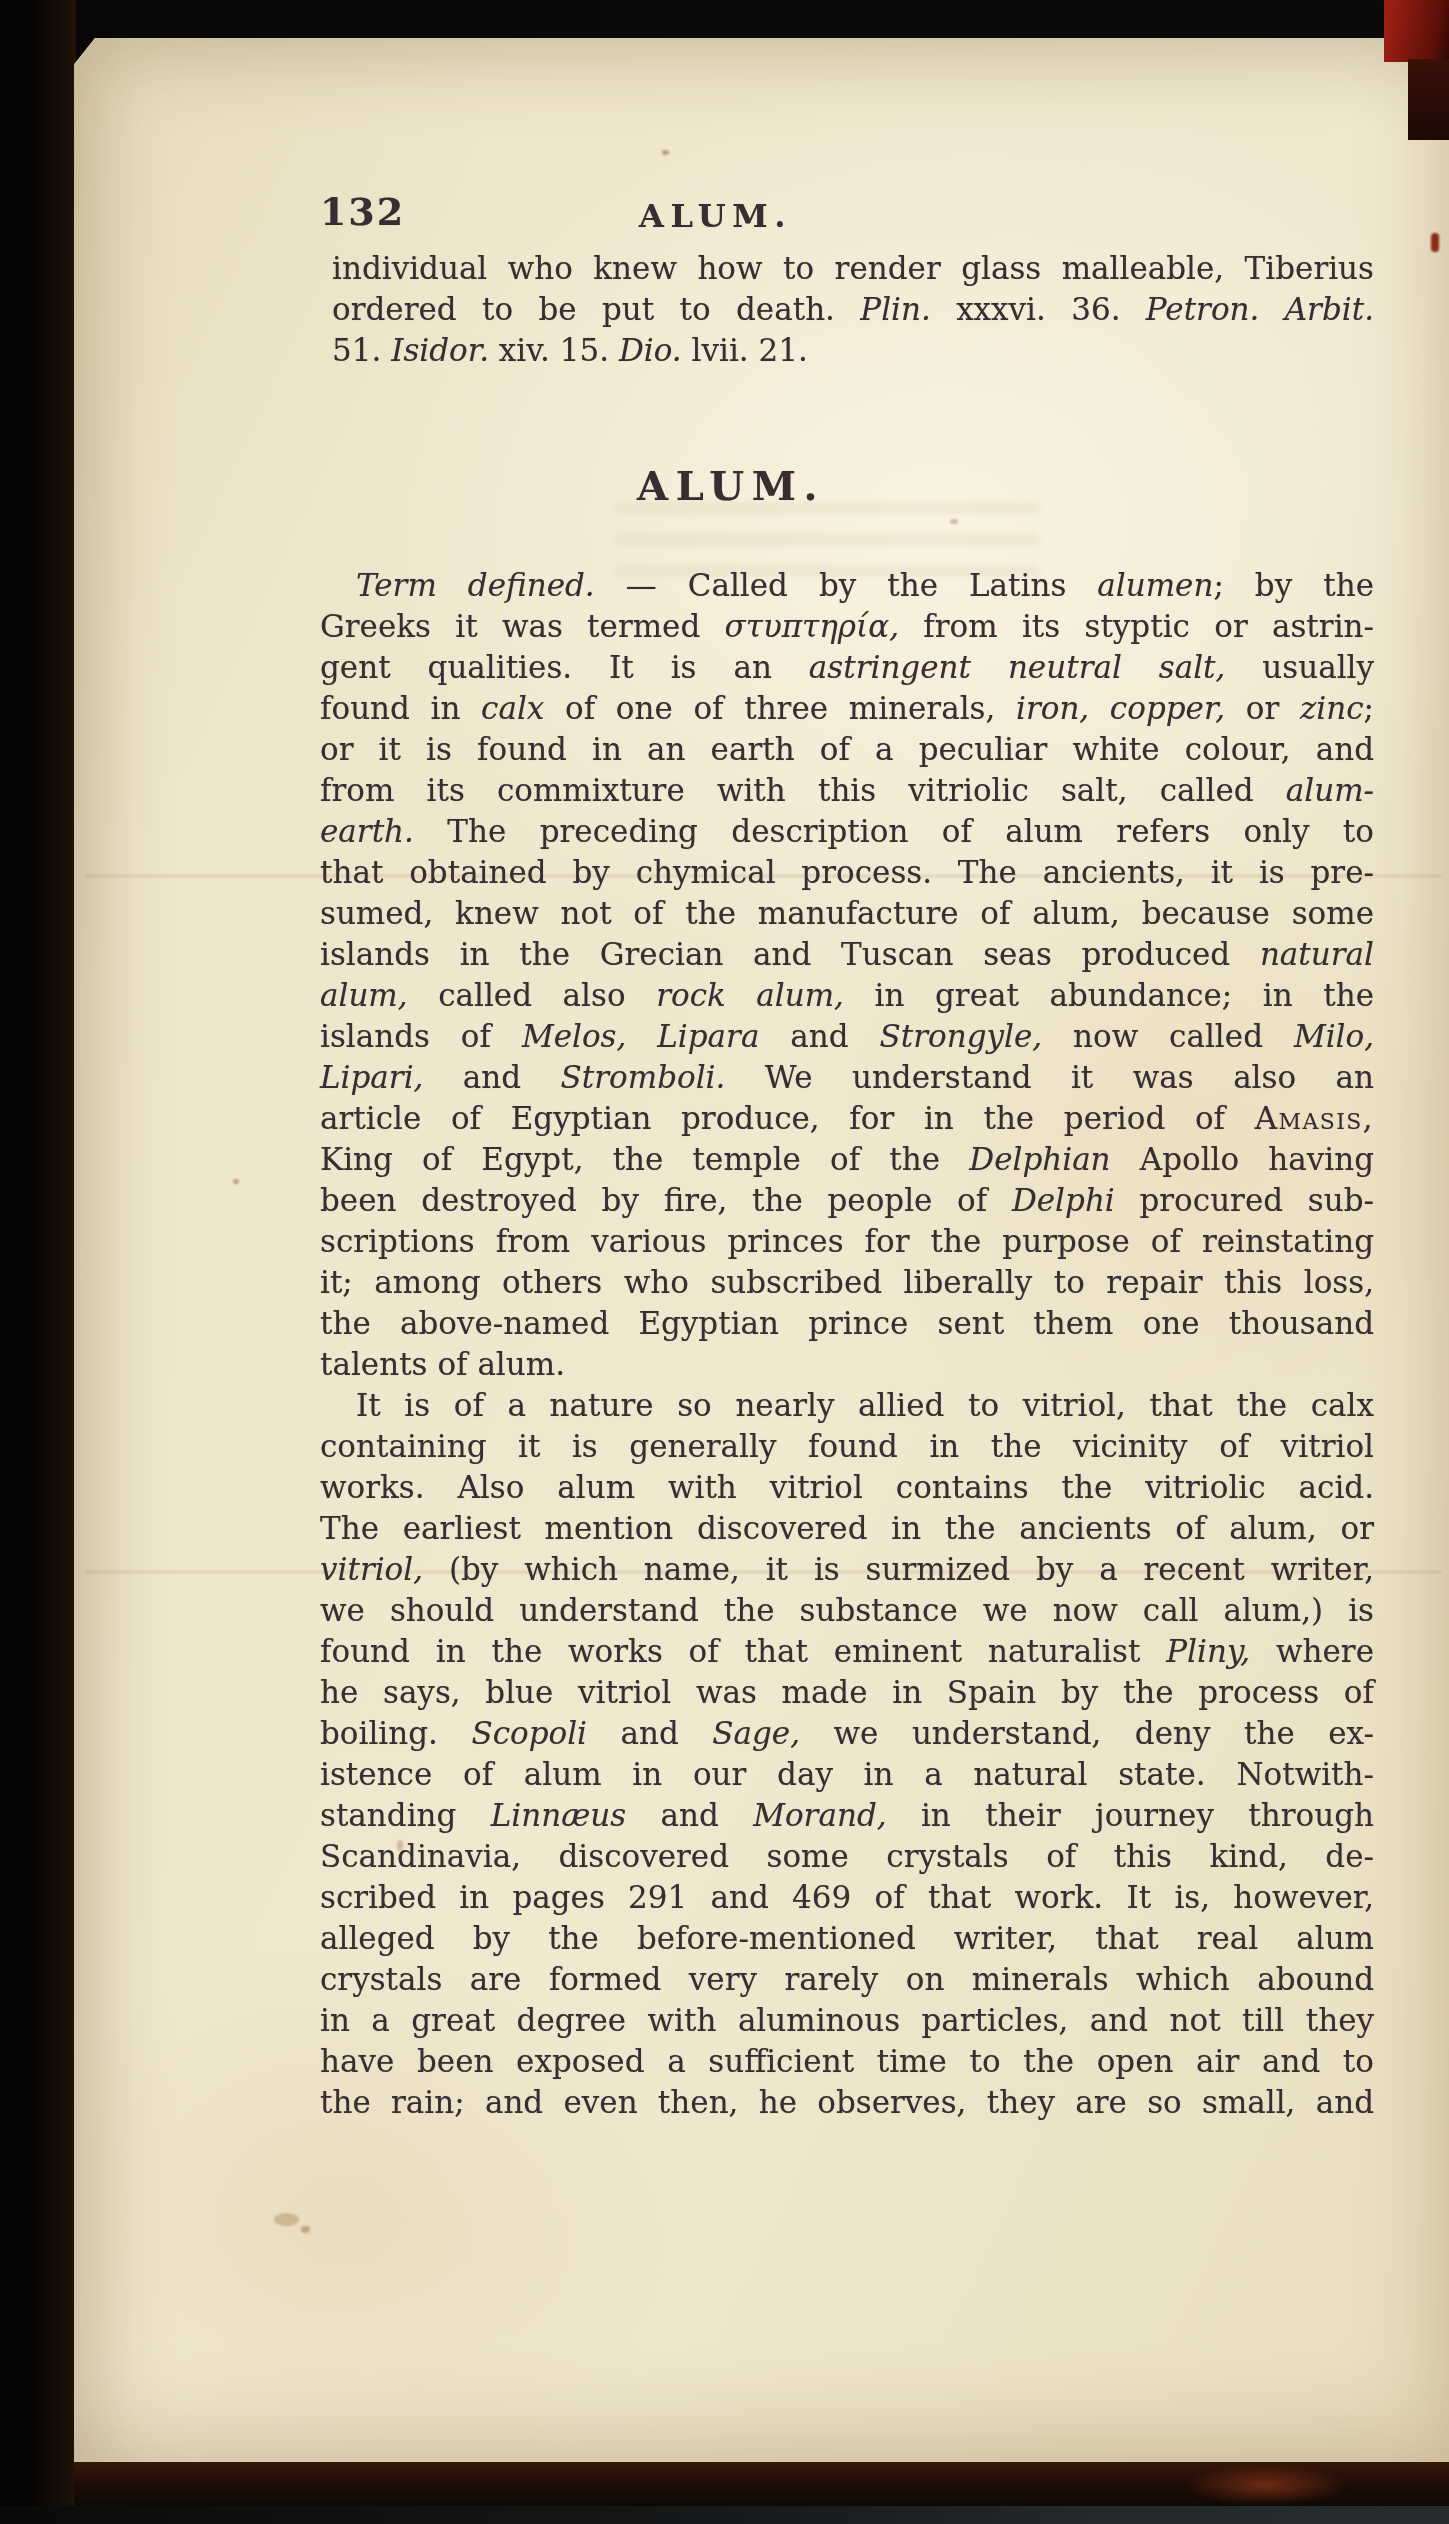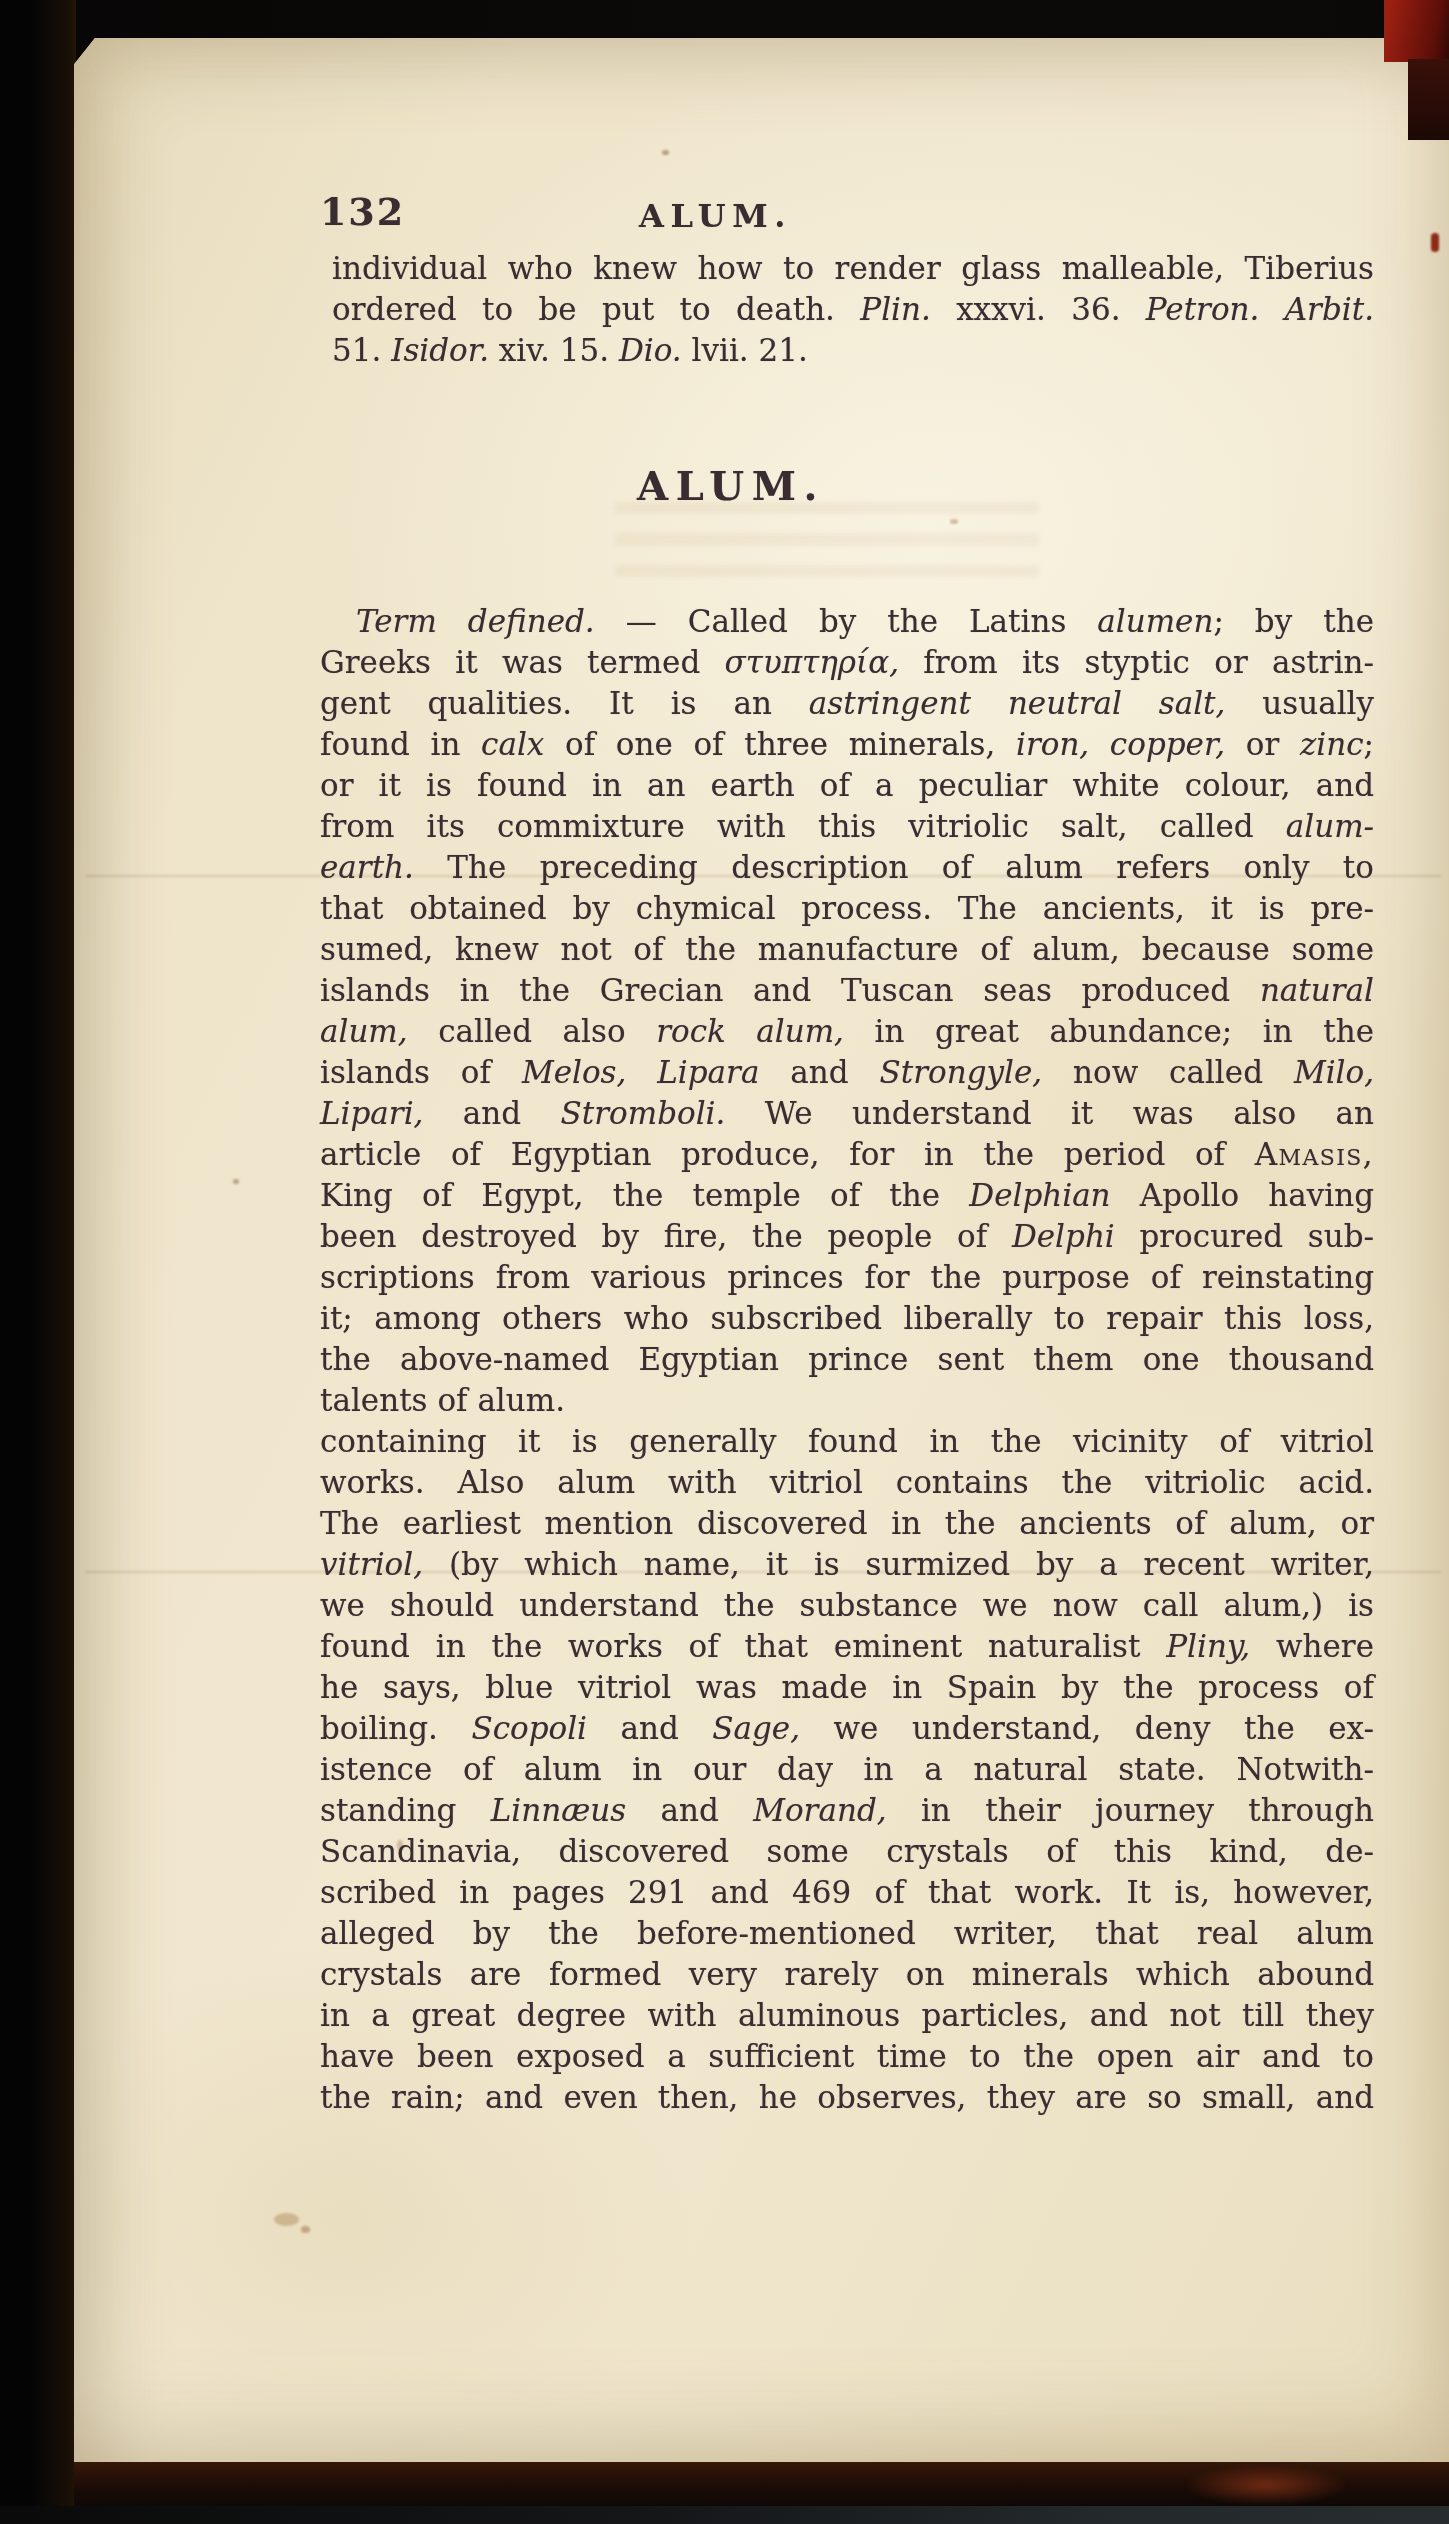--- a/index.html
+++ b/index.html
@@ -98,21 +98,21 @@
 
   .line {
     font-size: 31px;
     line-height: 41px; height: 41px;
     text-align: justify;
     text-align-last: justify;
     white-space: normal;
     overflow: visible;
   }
   .line.last { text-align-last: left; }
-  .line.indent { text-indent: 36px; margin-top: 36px; }
+  .line.indent { text-indent: 36px; }
 
   .r  { font-style: normal; }
   .i  { font-style: italic; }
   .g  { font-style: italic; margin-top: 24px; }              
   .sc { font-variant: small-caps; letter-spacing: 1.4px; }
 </style>
 </head>
 <body>
 
 <div class="scan-bed"></div>
@@ -173,20 +173,21 @@
         <div class="line"><span class="i">Lipari,</span><span class="r"> and </span><span class="i">Stromboli.</span><span class="r"> We understand it was also an</span></div>
         <div class="line"><span class="r">article of Egyptian produce, for in the period of </span><span class="sc">Amasis,</span></div>
         <div class="line"><span class="r">King of Egypt, the temple of the </span><span class="i">Delphian</span><span class="r"> Apollo having</span></div>
         <div class="line"><span class="r">been destroyed by fire, the people of </span><span class="i">Delphi</span><span class="r"> procured sub-</span></div>
         <div class="line"><span class="r">scriptions from various princes for the purpose of reinstating</span></div>
         <div class="line"><span class="r">it; among others who subscribed liberally to repair this loss,</span></div>
         <div class="line"><span class="r">the above-named Egyptian prince sent them one thousand</span></div>
         <div class="line last"><span class="r">talents of alum.</span></div>
       </div>
     <div>
+        <div class="line indent"><span class="r">It is of a nature so nearly allied to vitriol, that the calx</span></div>
         <div class="line"><span class="r">containing it is generally found in the vicinity of vitriol</span></div>
         <div class="line"><span class="r">works. Also alum with vitriol contains the vitriolic acid.</span></div>
         <div class="line"><span class="r">The earliest mention discovered in the ancients of alum, or</span></div>
         <div class="line"><span class="i">vitriol,</span><span class="r"> (by which name, it is surmized by a recent writer,</span></div>
         <div class="line"><span class="r">we should understand the substance we now call alum,) is</span></div>
         <div class="line"><span class="r">found in the works of that eminent naturalist </span><span class="i">Pliny,</span><span class="r"> where</span></div>
         <div class="line"><span class="r">he says, blue vitriol was made in Spain by the process of</span></div>
         <div class="line"><span class="r">boiling. </span><span class="i">Scopoli</span><span class="r"> and </span><span class="i">Sage,</span><span class="r"> we understand, deny the ex-</span></div>
         <div class="line"><span class="r">istence of alum in our day in a natural state. Notwith-</span></div>
         <div class="line"><span class="r">standing </span><span class="i">Linnæus</span><span class="r"> and </span><span class="i">Morand,</span><span class="r"> in their journey through</span></div>

